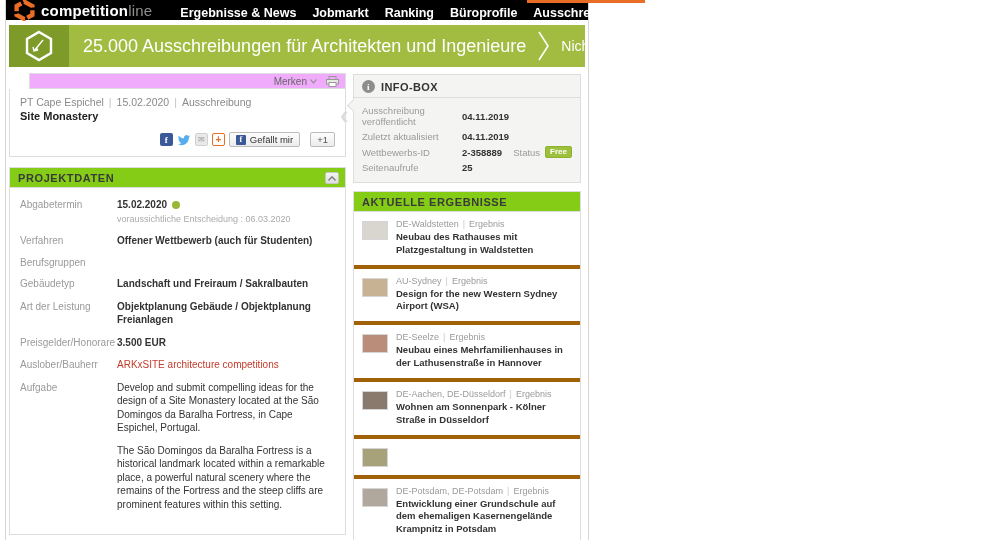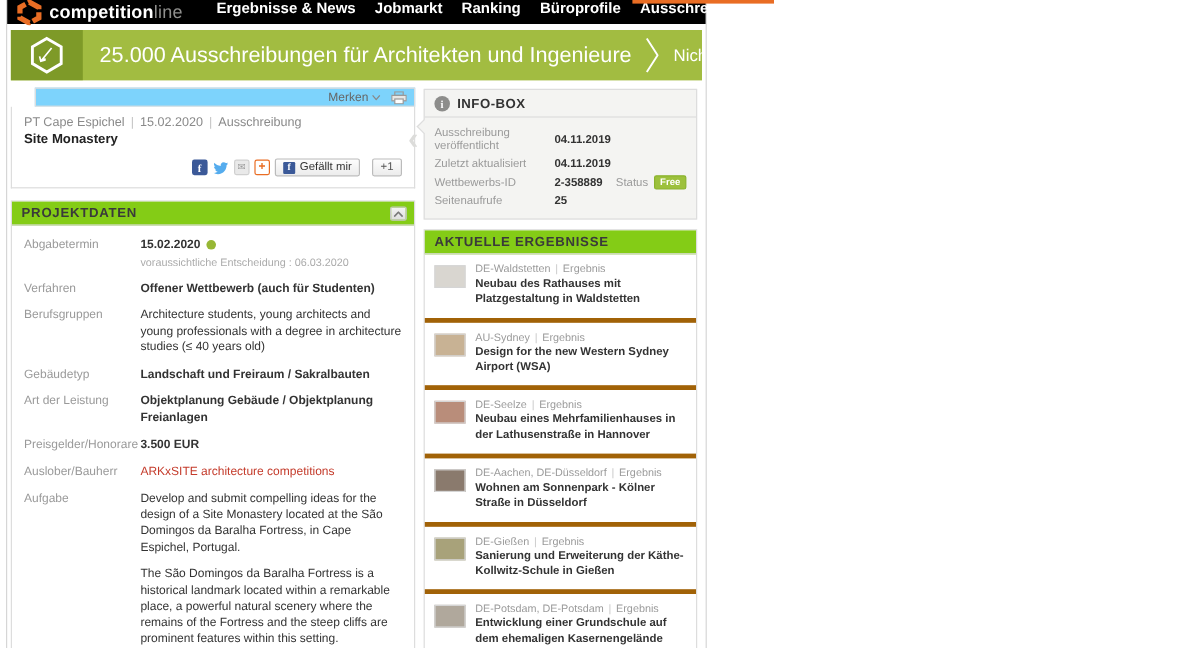--- a/index.html
+++ b/index.html
@@ -8,21 +8,21 @@
   .page { position:absolute; left:5px; top:0; width:584px; height:540px;
     border-left:1px solid #d6d6d6; border-right:1px solid #d6d6d6; background:#fff; }
 
   
   .topbar { height:20px; background:#000000; display:flex; align-items:stretch; }
   .brandwrap { display:flex; align-items:center; gap:6px; padding:0 10px 0 8px; }
   .logo-hex { width:21px; height:21px; }
   .brand { font-size:15px; color:#fff; font-weight:bold; letter-spacing:.2px; }
   .brand .lite { color:#8f8f8d; font-weight:normal; }
   .nav { display:flex; align-items:stretch; margin-left:10px; }
-  .nav-item { position:relative; display:flex; align-items:flex-start; padding:0 8px;
+  .nav-item { position:relative; display:flex; align-items:flex-end; padding:0 8px;
     color:#fff; font-size:12.5px; font-weight:bold; cursor:pointer; white-space:nowrap; }
   .nav-item.active::before { content:""; position:absolute; left:2px; right:2px; top:0;
     height:3px; background:#e96d24; }
   .login { margin-left:auto; display:flex; align-items:center; color:#fff;
     font-size:12.5px; font-weight:bold; padding:0 6px; cursor:pointer; }
   .burger { display:flex; flex-direction:column; justify-content:center; gap:3px;
     padding:0 10px 0 8px; cursor:pointer; }
   .burger i { display:block; width:19px; height:2.5px; background:#fff; }
 
   
@@ -33,21 +33,21 @@
   .banner-headline { color:#fff; font-size:18px; margin-left:14px; white-space:nowrap; }
   .banner-chev { margin:0 12px; flex-shrink:0; }
   .banner-tagline { color:#fff; font-size:14px; white-space:nowrap; }
 
   
   .content { display:flex; gap:7px; padding:0 3px; }
   .left-col { width:337px; flex-shrink:0; }
   .right-col { width:228px; flex-shrink:0; }
 
   
-  .merken-bar { height:16px; background:#7dd3fc; border:1px solid #ddd;
+  .merken-bar { height:16px; background:#f0abfc; border:1px solid #ddd;
     display:flex; justify-content:flex-end; align-items:center; gap:9px;
     padding:0 6px; font-size:10px; color:#666;margin-left:20px; }
   .merken { display:flex; align-items:center; gap:3px; cursor:pointer; }
   .head-card { border:1px solid #ddd; border-top:none; background:#fff; padding:7px 10px 9px; }
   .breadcrumb { font-size:10.5px; color:#8a8a8a; }
   .breadcrumb .sep { color:#c4c4c4; padding:0 5px; }
   .page-title { font-size:11px; font-weight:bold; color:#222; margin-top:2px; }
   .social-row { display:flex; justify-content:flex-end; align-items:center; gap:4px; margin-top:10px; }
   .sq-icon { width:13px; height:13px; display:flex; align-items:center; justify-content:center;
     font-size:9px; border-radius:2px; cursor:pointer; }
@@ -238,24 +238,20 @@
             <div class="pd-row">
               <div class="pd-label">Verfahren</div>
               <div class="pd-value">
                 <div class="pd-main bold"><span class="pd-text">Offener Wettbewerb (auch für Studenten)</span></div>
 
               </div>
             </div>
 
             <div class="pd-row">
               <div class="pd-label">Berufsgruppen</div>
-              <div class="pd-value">
-                <div class="pd-main"><span class="pd-text">Architecture students, young architects and young professionals with a degree in architecture studies (≤ 40 years old)</span></div>
-
-              </div>
             </div>
 
             <div class="pd-row">
               <div class="pd-label">Gebäudetyp</div>
               <div class="pd-value">
                 <div class="pd-main bold"><span class="pd-text">Landschaft und Freiraum / Sakralbauten</span></div>
 
               </div>
             </div>
 
@@ -382,26 +378,20 @@
               <div>
                 <div class="res-meta">
                   <span>DE-Aachen, DE-Düsseldorf</span><span class="sep">|</span><span class="res-tag">Ergebnis</span>
                 </div>
                 <div class="res-title">Wohnen am Sonnenpark - Kölner Straße in Düsseldorf</div>
               </div>
             </div>
 
             <div class="res-item">
               <div class="thumb" style="background: rgb(168, 162, 122);"></div>
-              <div>
-                <div class="res-meta">
-                  <span>DE-Gießen</span><span class="sep">|</span><span class="res-tag">Ergebnis</span>
-                </div>
-                <div class="res-title">Sanierung und Erweiterung der Käthe-Kollwitz-Schule in Gießen</div>
-              </div>
             </div>
 
             <div class="res-item">
               <div class="thumb" style="background: rgb(176, 168, 156);"></div>
               <div>
                 <div class="res-meta">
                   <span>DE-Potsdam, DE-Potsdam</span><span class="sep">|</span><span class="res-tag">Ergebnis</span>
                 </div>
                 <div class="res-title">Entwicklung einer Grundschule auf dem ehemaligen Kasernengelände Krampnitz in Potsdam</div>
               </div>

